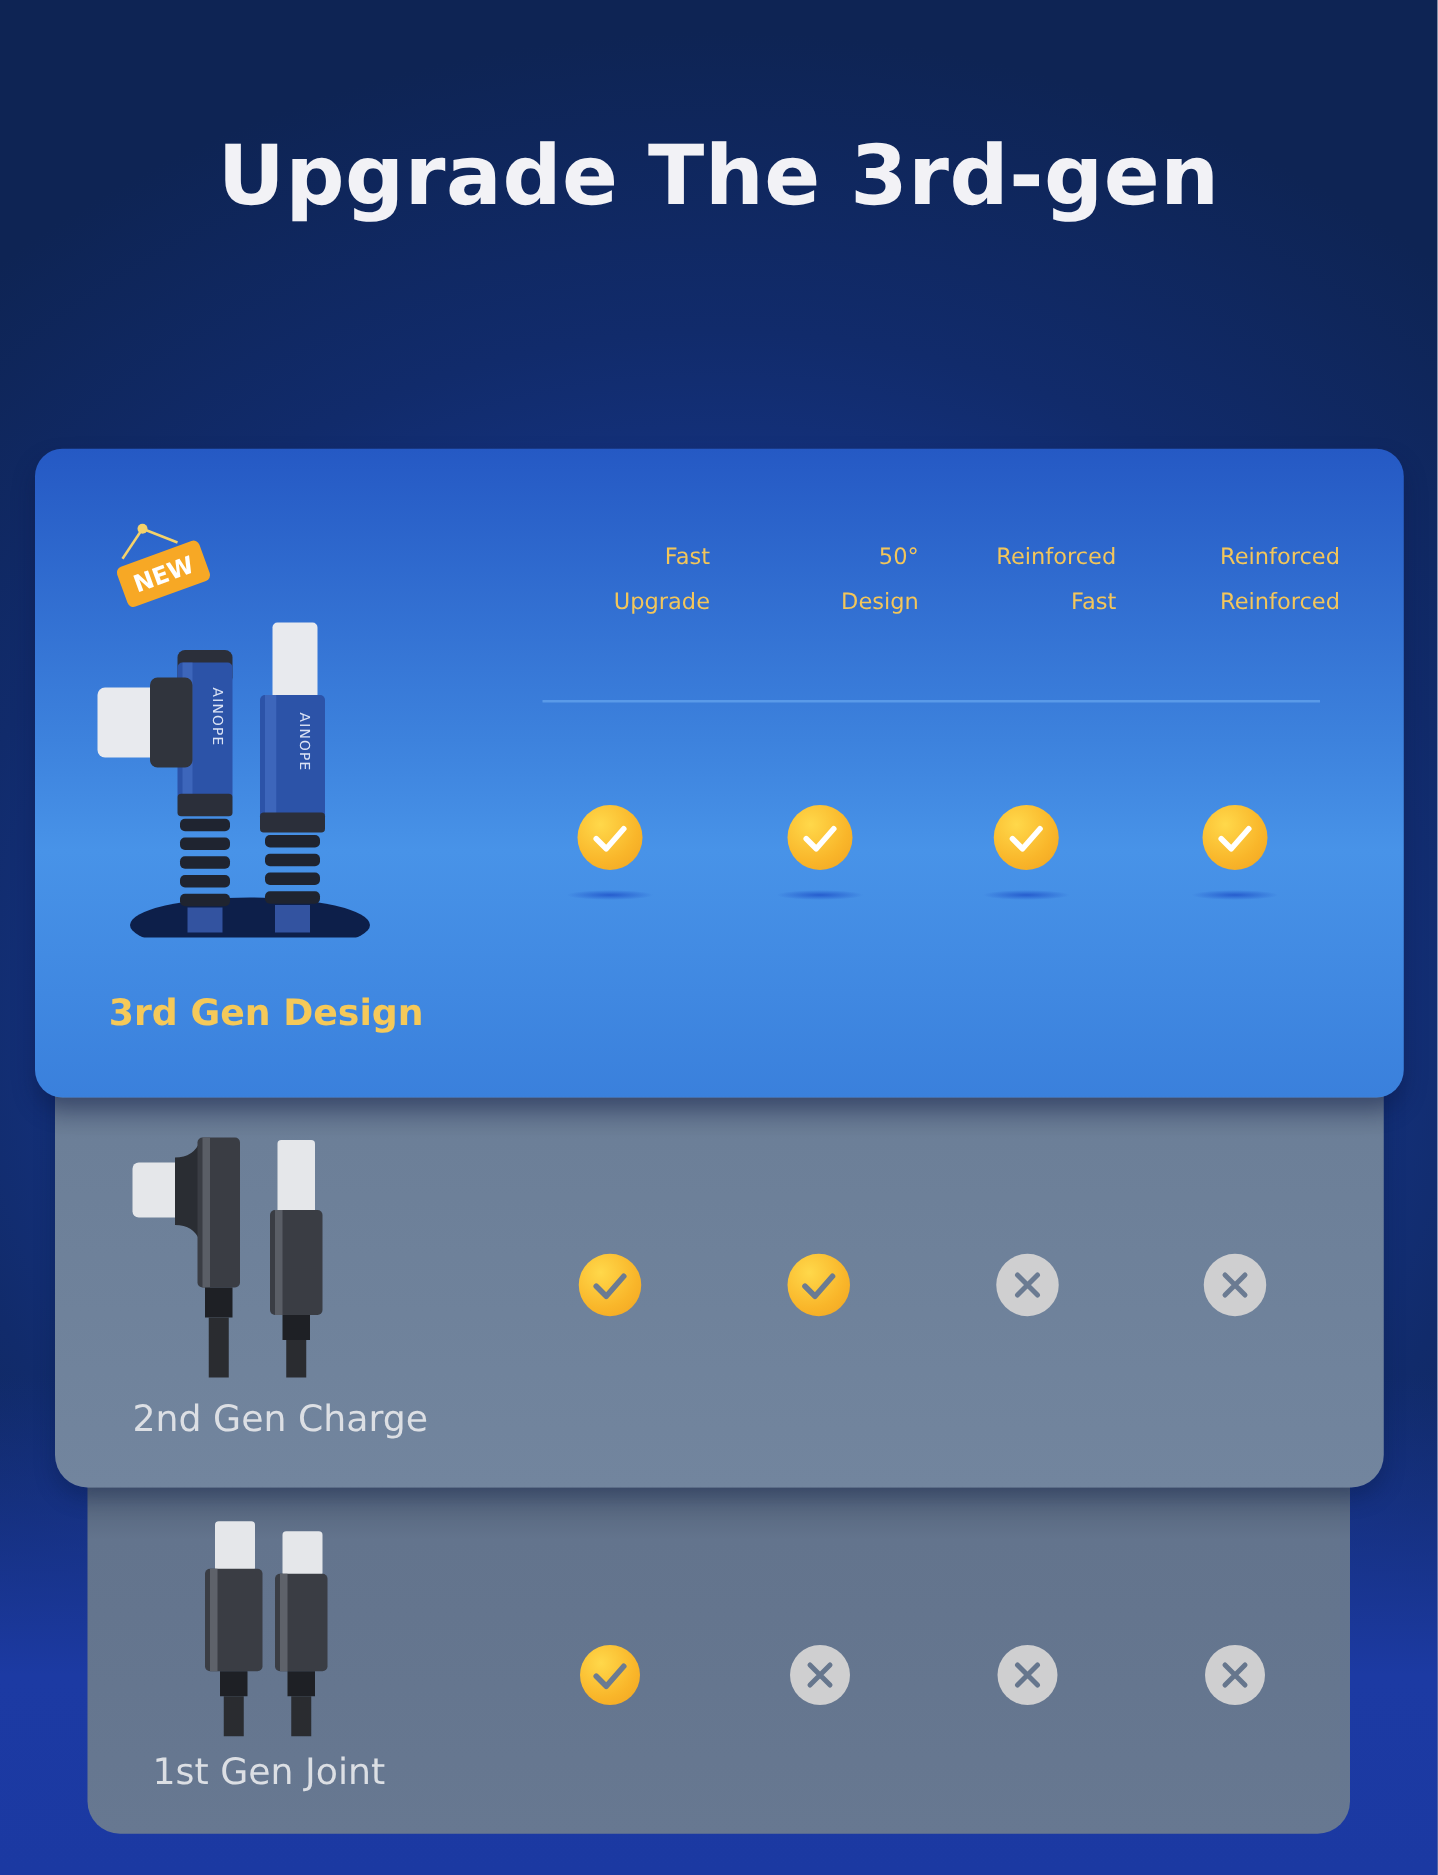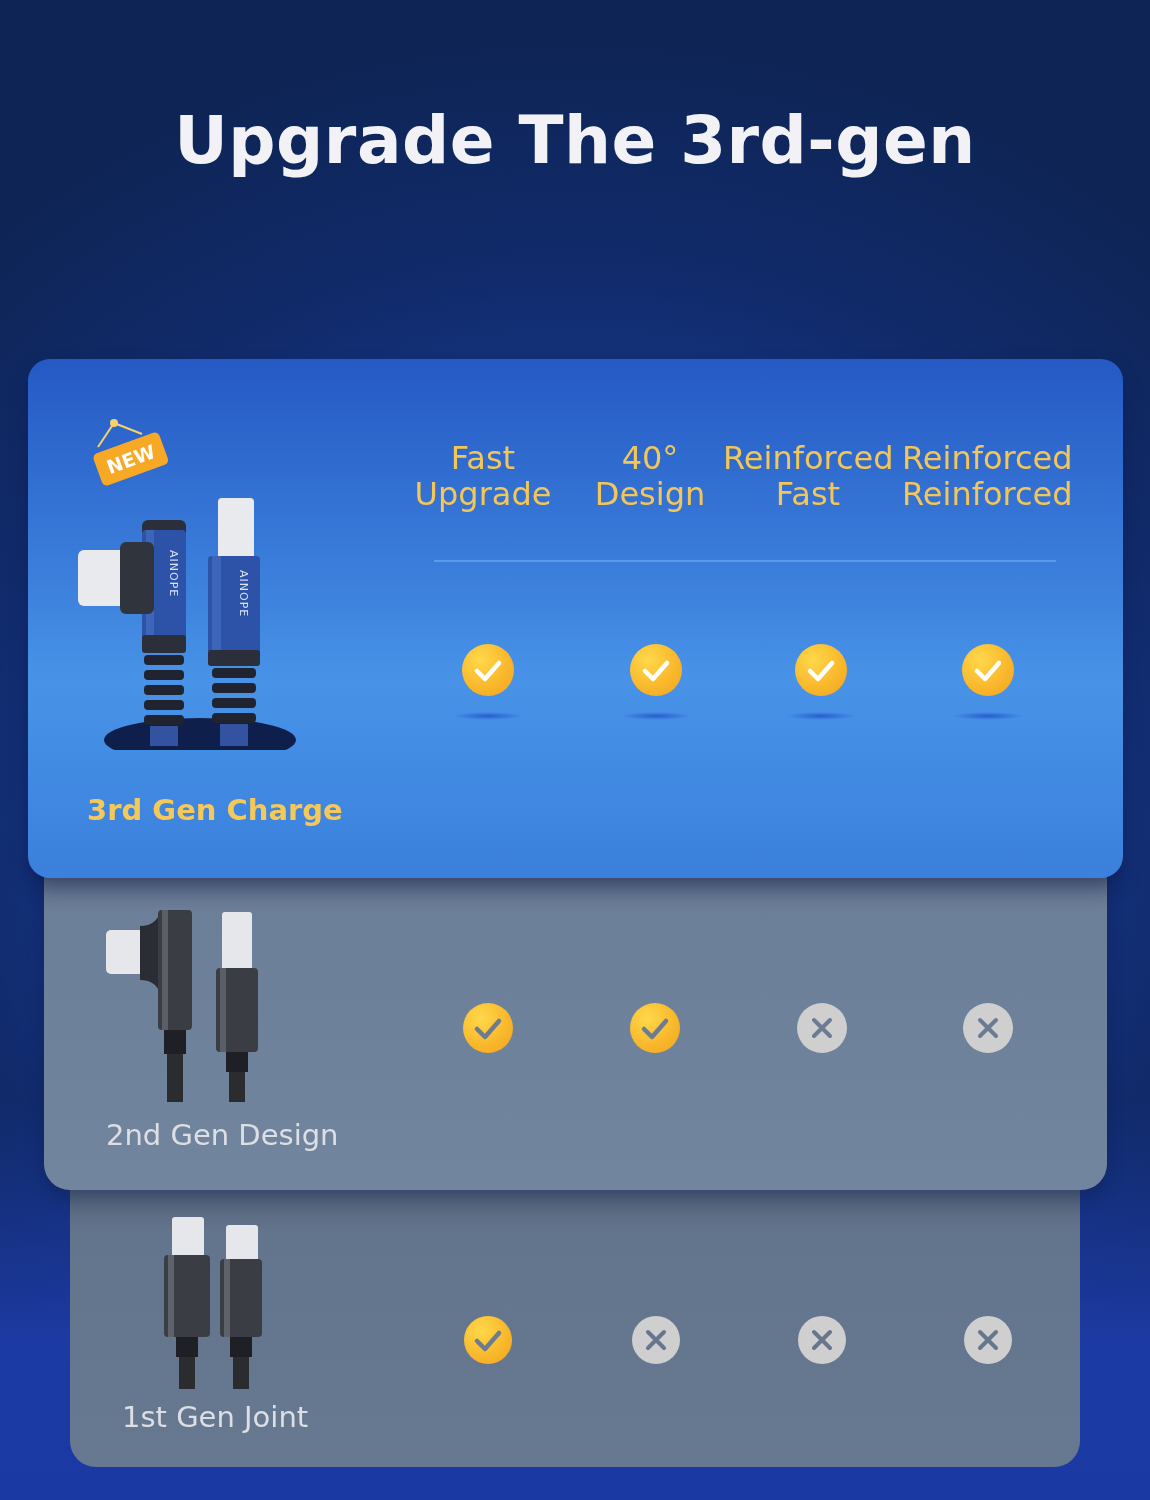--- a/index.html
+++ b/index.html
@@ -30,22 +30,22 @@
     border-radius: 0 0 26px 26px;
     box-shadow: 0 8px 16px rgba(10,25,70,0.35);
   }
   .card-1 {
     left: 70px; top: 1180px; width: 1010px; height: 287px; z-index: 1;
     background: linear-gradient(180deg, #4e5d74 0%, #63748d 18%, #677891 100%);
     border-radius: 0 0 26px 26px;
   }
 
   .col-header {
-    position: absolute; top: 440px; width: 170px; margin-left: -85px; text-align: center;
-    color: #f3c65a; font-size: 32px; line-height: 36px; z-index: 5;
+    position: absolute; top: 428px; width: 170px; margin-left: -85px; text-align: right;
+    color: #f3c65a; font-size: 18px; line-height: 36px; z-index: 5;
   }
   .divider {
     position: absolute; left: 434px; top: 560px; width: 622px; height: 2px;
     background: #5a9ae8; z-index: 5;
   }
 
   .mark { position: absolute; width: 52px; height: 52px; margin-left: -26px; margin-top: -26px; border-radius: 50%; z-index: 6; }
   .mark.check { background: radial-gradient(circle at 35% 30%, #ffd84a 0%, #f9b62a 60%, #f0a322 100%); }
   .mark.cross { background: #cfcfd0; }
   .mark svg { position: absolute; left: 0; top: 0; }
@@ -73,21 +73,21 @@
 
 <div class="card card-3"></div>
 <div class="card card-2"></div>
 <div class="card card-1"></div>
 
 <div class="col-header" style="left:483px">
   <div>Fast</div>
   <div>Upgrade</div>
 </div>
 <div class="col-header" style="left:650px">
-  <div>40°</div>
+  <div>50°</div>
   <div>Design</div>
 </div>
 <div class="col-header" style="left:808px">
   <div>Reinforced</div>
   <div>Fast</div>
 </div>
 <div class="col-header" style="left:987px">
   <div>Reinforced</div>
   <div>Reinforced</div>
 </div>
@@ -156,22 +156,22 @@
   <rect x="8" y="40" width="6" height="82" fill="#5e626a"></rect>
   <rect x="16" y="122" width="22" height="20" fill="#1e2025"></rect>
   <rect x="19" y="142" width="16" height="32" fill="#2a2c30"></rect>
   <rect x="66" y="10" width="32" height="36" rx="3" fill="#e5e7ea"></rect>
   <rect x="60" y="44" width="42" height="78" rx="4" fill="#3a3d44"></rect>
   <rect x="64" y="44" width="6" height="78" fill="#5e626a"></rect>
   <rect x="70" y="122" width="22" height="20" fill="#1e2025"></rect>
   <rect x="73" y="142" width="16" height="32" fill="#2a2c30"></rect>
 </svg>
 
-<div class="row-label gen3">3rd Gen Charge</div>
-<div class="row-label gen2">2nd Gen Design</div>
+<div class="row-label gen3">3rd Gen Design</div>
+<div class="row-label gen2">2nd Gen Charge</div>
 <div class="row-label gen1">1st Gen Joint</div>
 
 <div class="mark check" style="left:488px; top:670px">
     <svg width="52" height="52">
       <polyline points="15,27 23,35 37,19" fill="none" stroke="#fff" stroke-width="4.5" stroke-linecap="round" stroke-linejoin="round"></polyline>
     </svg>
   </div>
 <div class="mark check" style="left:656px; top:670px">
     <svg width="52" height="52">
       <polyline points="15,27 23,35 37,19" fill="none" stroke="#fff" stroke-width="4.5" stroke-linecap="round" stroke-linejoin="round"></polyline>

